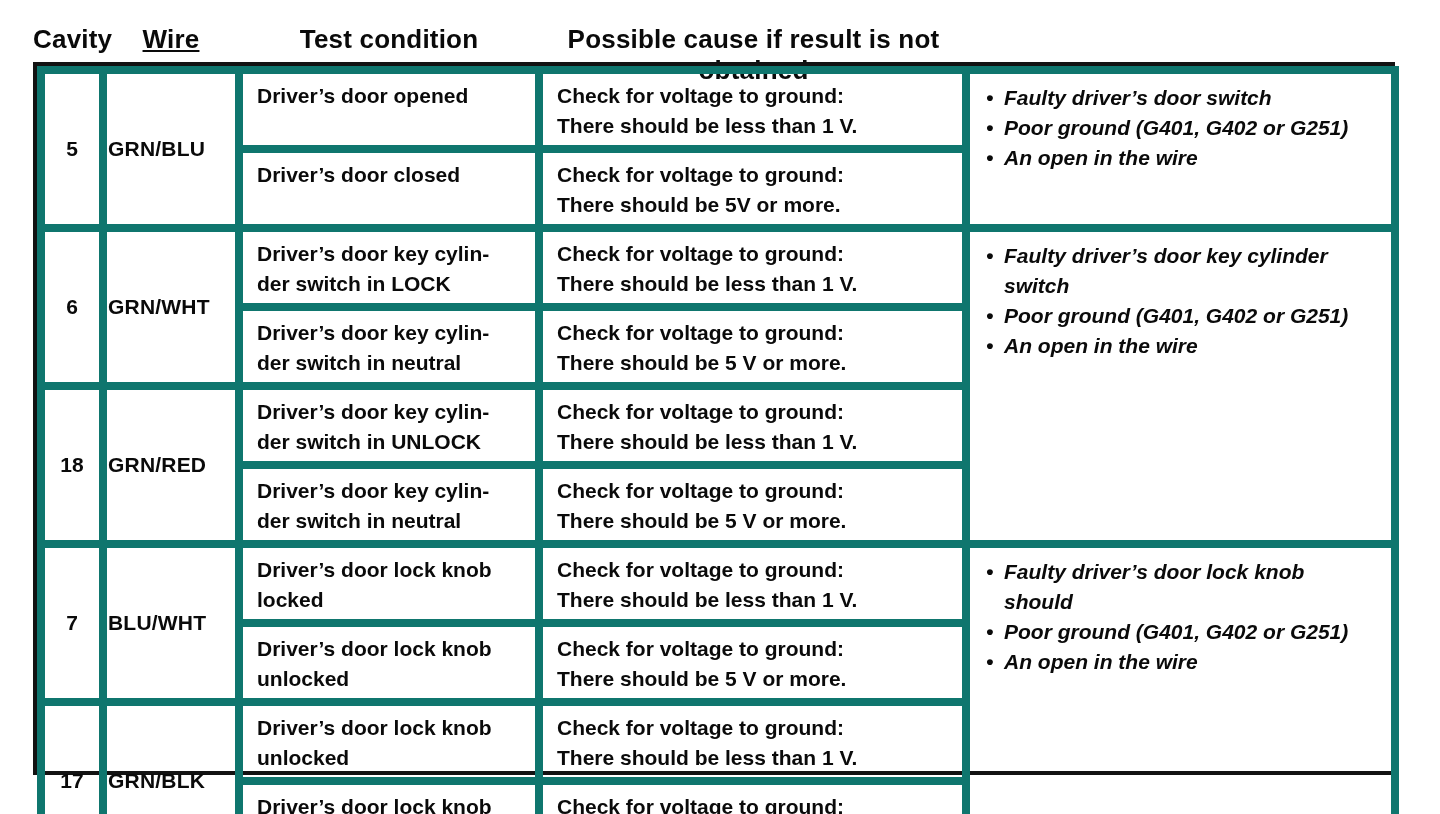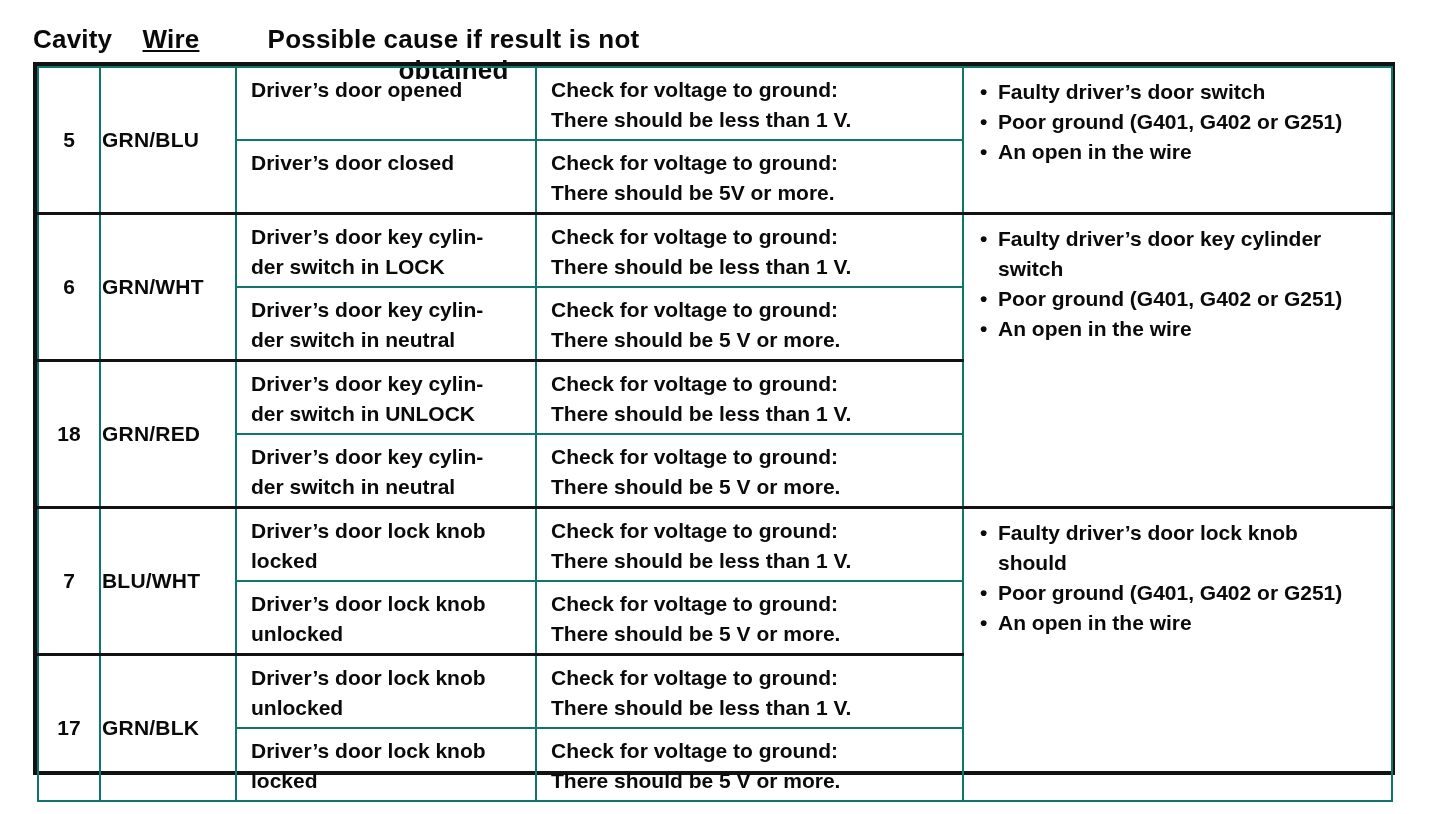--- a/index.html
+++ b/index.html
@@ -44,21 +44,21 @@
     width: 1354px;
     height: 705px;
     border: 4px solid #121212;
   }
   table.spec {
     border-collapse: collapse;
     table-layout: fixed;
     width: 1354px;
   }
   table.spec td {
-    border: 2px solid #0f766e;
+    border: 8px solid #0f766e;
     font-weight: bold;
     font-size: 21px;
     line-height: 30px;
     height: 70px;
     box-sizing: border-box;
     overflow: hidden;
   }
   tr.group-start td { border-top: 3px solid #121212; }
   td.cavity {
     text-align: center;
@@ -76,36 +76,38 @@
   }
   td.cause {
     vertical-align: top;
     padding: 9px 8px 4px 12px;
   }
   .cause-item {
     position: relative;
     padding-left: 22px;
     white-space: pre-line;
     line-height: 30px;
+    font-style: italic;
   }
   .cause-item::before {
     content: "\2022";
     position: absolute;
     left: 4px;
     top: 0;
   }
 </style>
 </head>
 <body>
 
 <div class="page">
 
   <div class="colheads">
     <div class="colhead c1">Cavity</div>
     <div class="colhead c2">Wire</div>
+    <div class="colhead c3">Test condition</div>
     <div class="colhead c5">Possible cause if result is not obtained</div>
   </div>
 
   <div class="tablewrap">
     <table class="spec">
       <colgroup>
         <col style="width:62px">
         <col style="width:136px">
         <col style="width:300px">
         <col style="width:427px">

